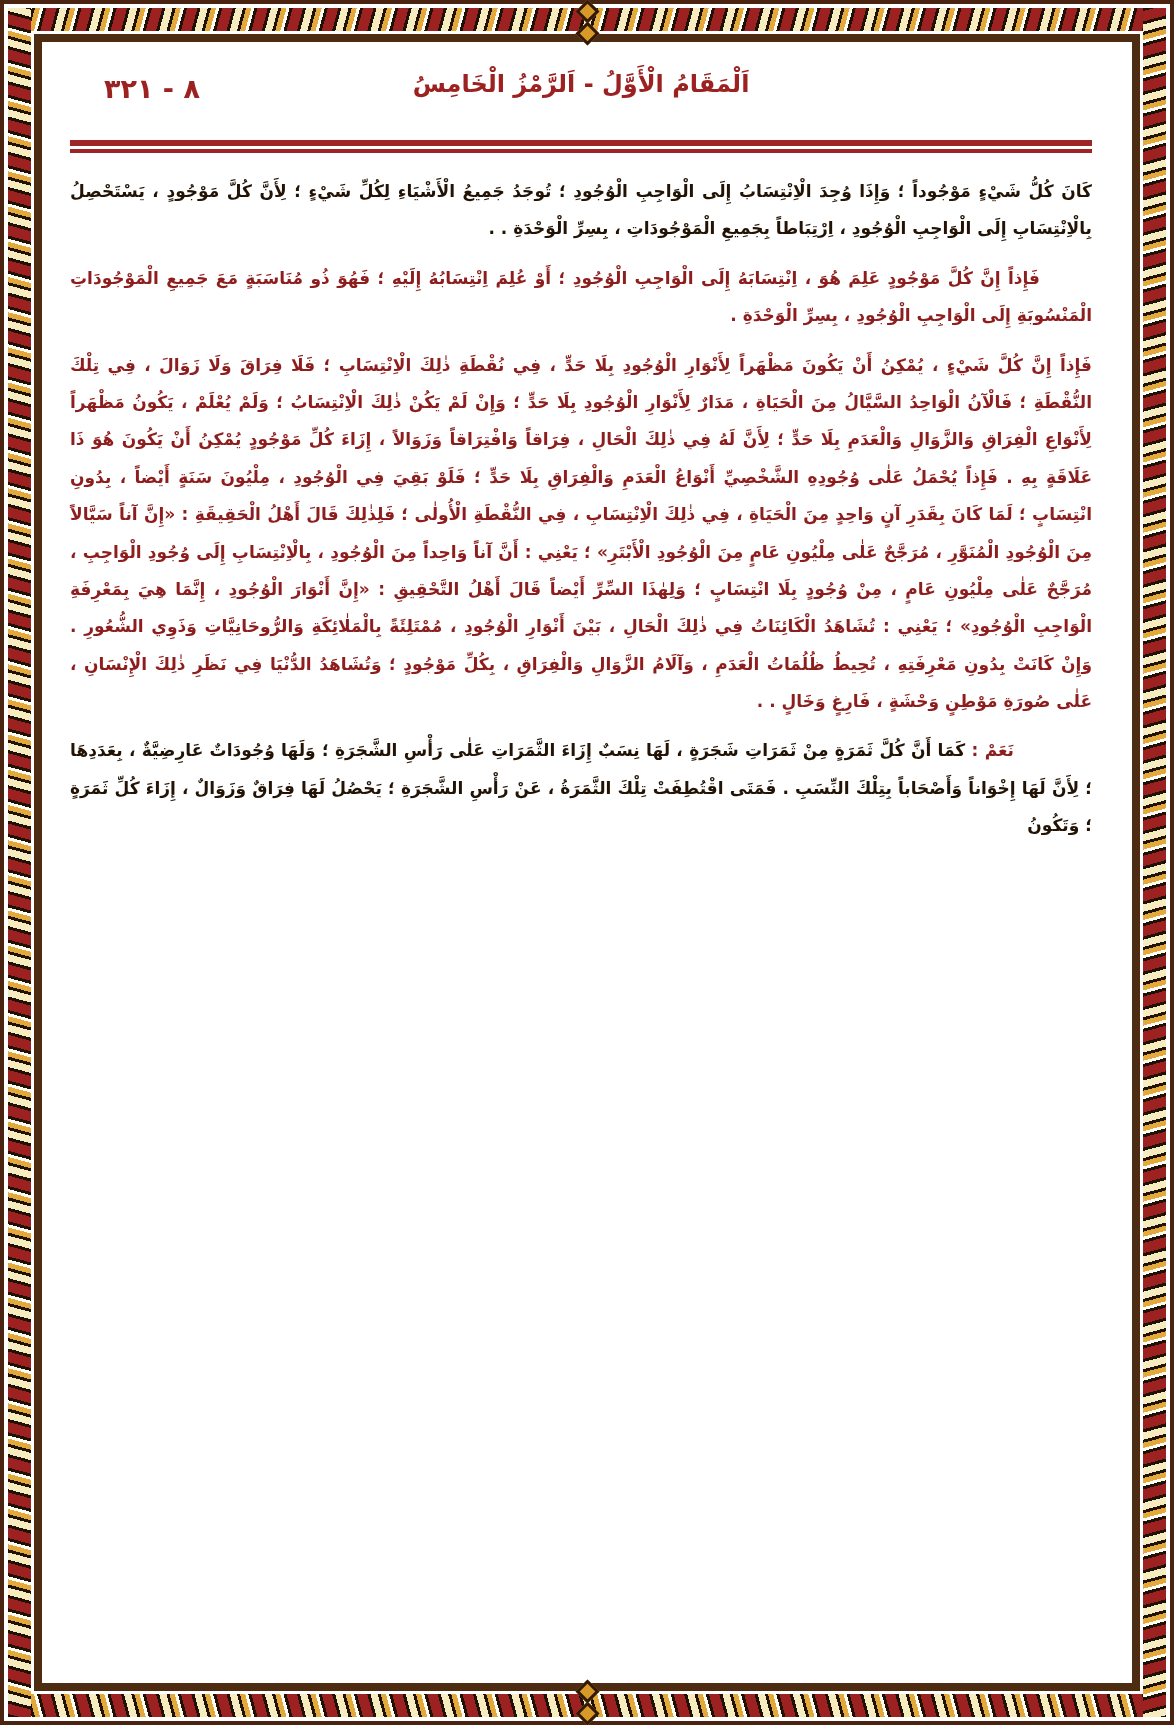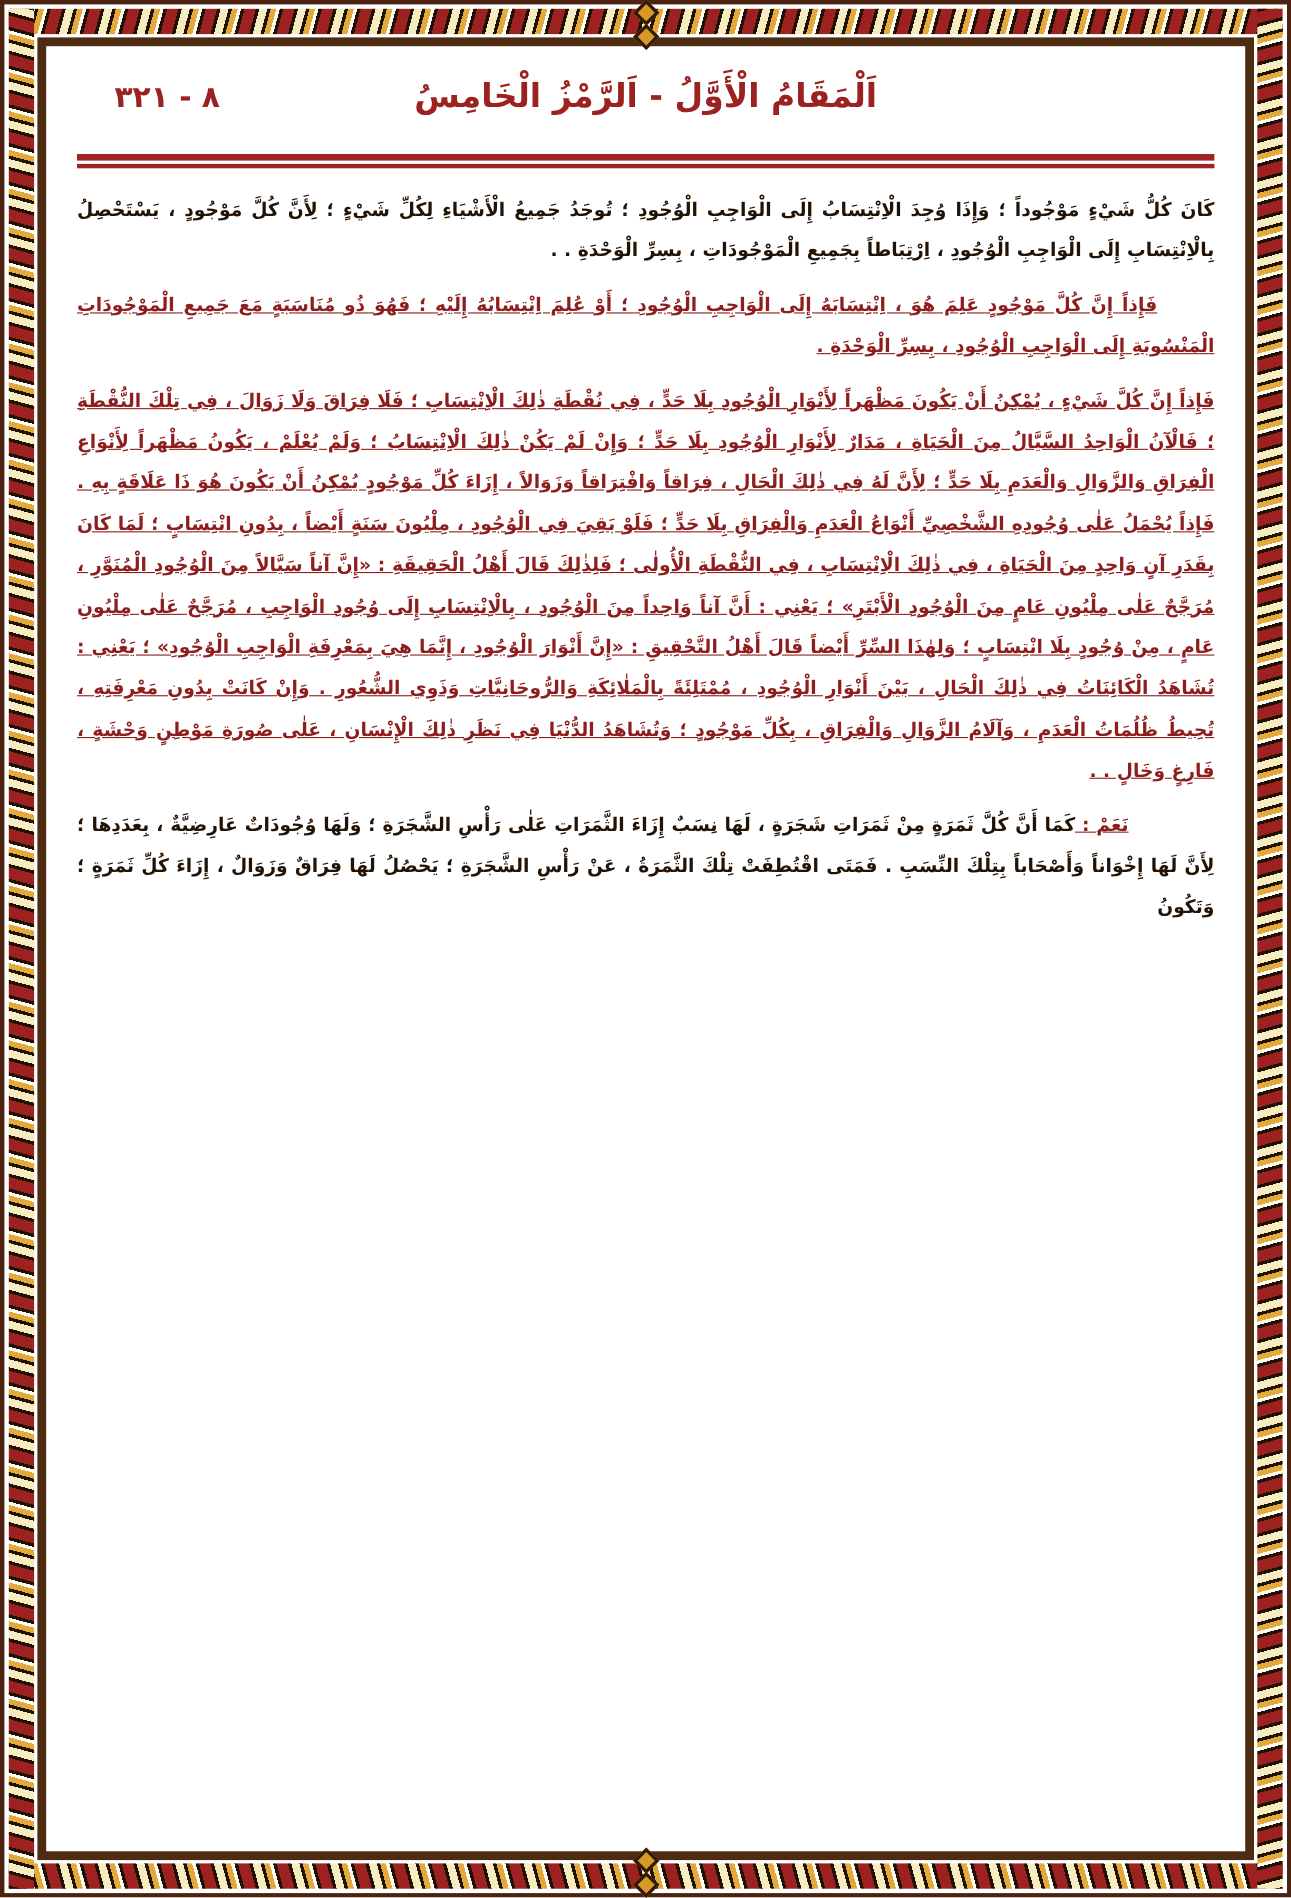--- a/index.html
+++ b/index.html
@@ -58,33 +58,33 @@
     transform: rotate(45deg);
   }
   .diamond.t1 { top: 3px; }
   .diamond.t2 { top: 25px; }
   .diamond.b1 { bottom: 3px; }
   .diamond.b2 { bottom: 25px; }
 
   
   .content {
     position: absolute; inset: 42px;
-    padding: 12px 28px 0 28px;
+    padding: 12px 40px 0 28px;
     overflow: hidden;
     direction: rtl;
   }
   .page-header {
     position: relative;
     height: 56px;
     margin-top: 16px;
   }
   .page-title {
     position: absolute; left: 0; right: 0; top: 0;
     text-align: center;
-    font-size: 30px; font-weight: bold;
+    font-size: 24px; font-weight: bold;
     color: #9c2121;
   }
   .page-number {
     position: absolute; left: 34px; top: 3px;
     font-size: 27px; font-weight: bold;
     color: #9c2121;
     direction: rtl;
   }
   .header-divider {
     height: 3px;
@@ -95,21 +95,21 @@
 
   .body-text {
     margin-top: 20px;
     font-size: 17px;
     font-weight: bold;
     line-height: 2.2;
     text-align: justify;
     color: #231304;
   }
   .body-text p { margin: 0 0 12px 0; }
-  .red   { color: #8e1e1e; text-decoration: underline; }
+  .red   { color: #8e1e1e; }
   .indent-sm { text-indent: 52px; }
   .indent-lg { text-indent: 78px; }
 </style>
 </head>
 <body>
 
 <div class="outer-frame-line"></div>
 <div class="chain chain-top"></div>
 <div class="chain chain-bottom"></div>
 <div class="chain chain-left"></div>

